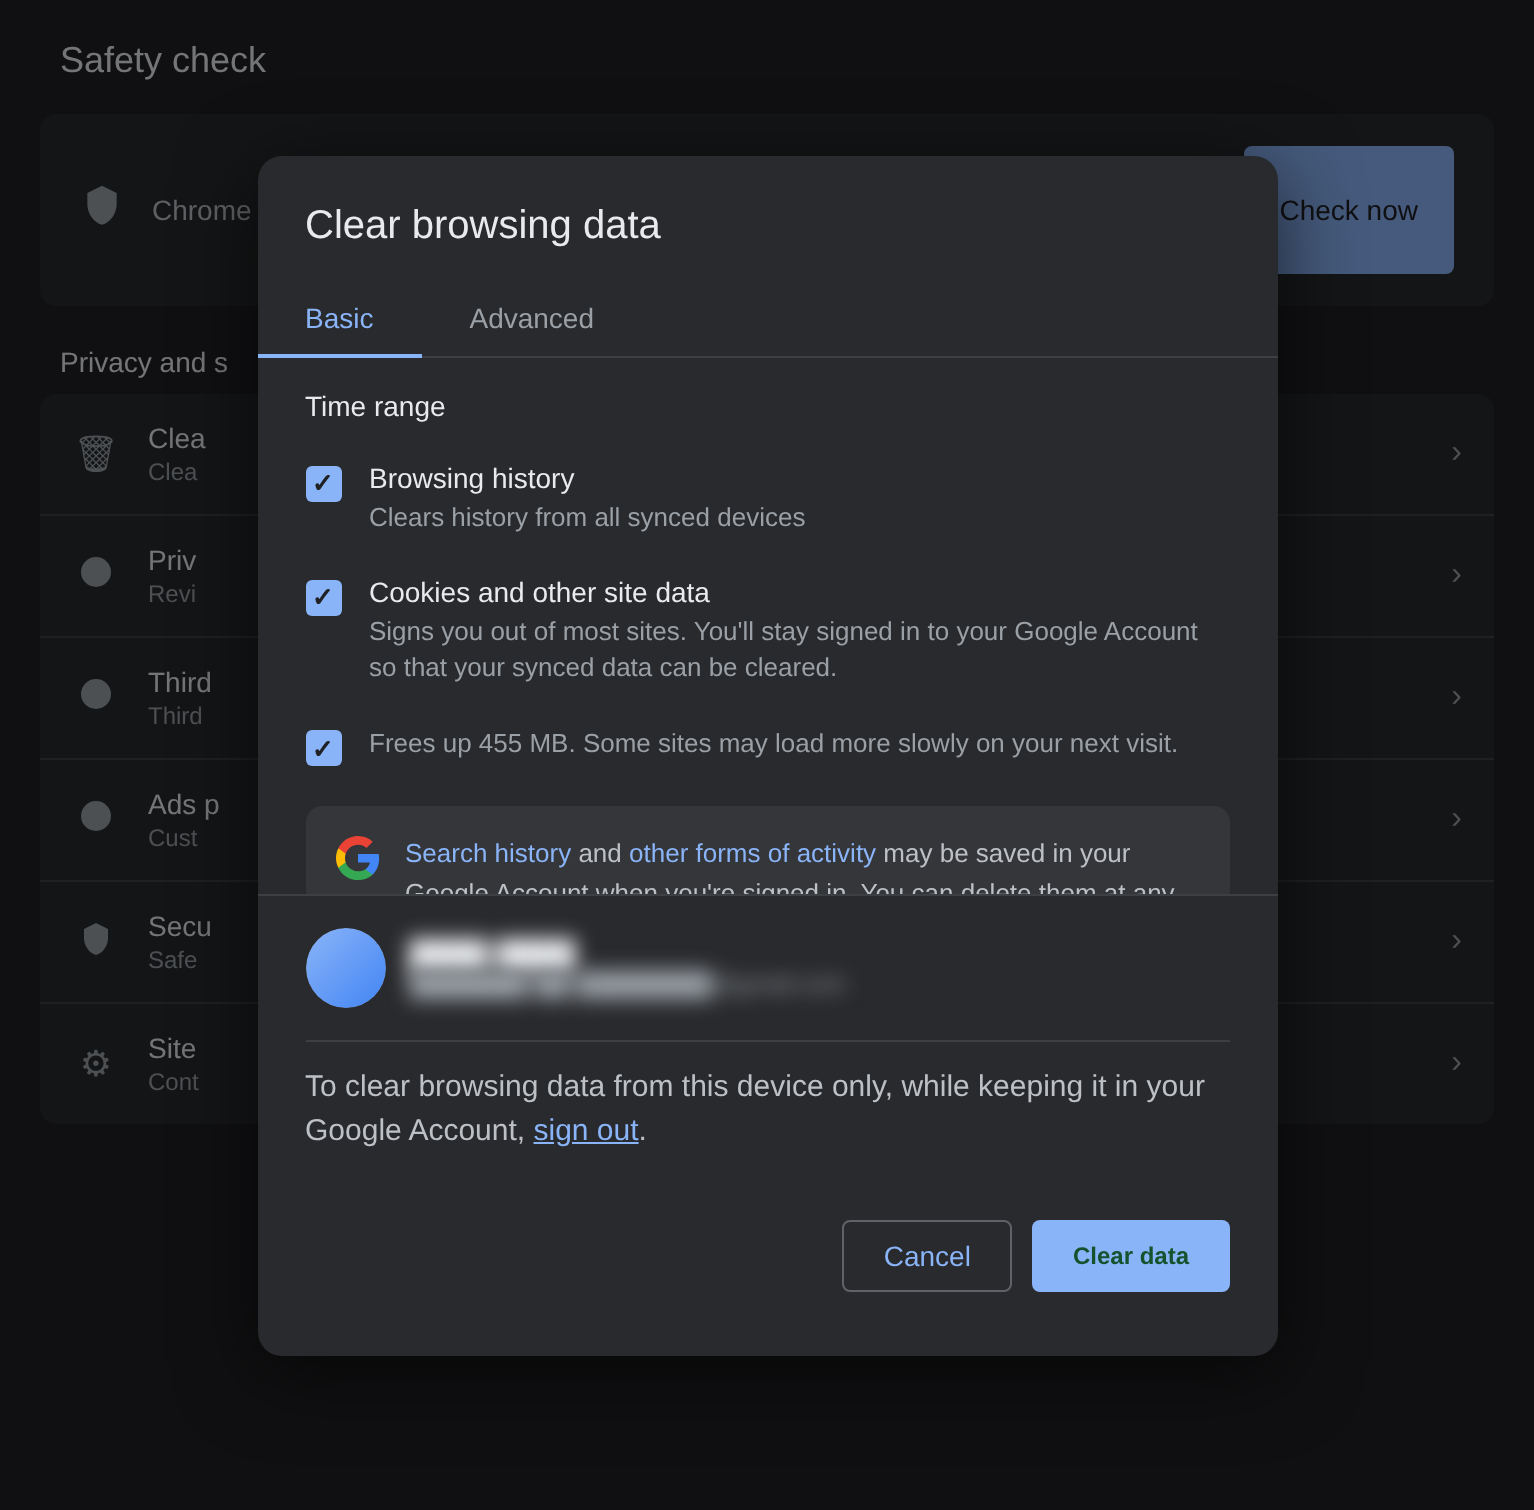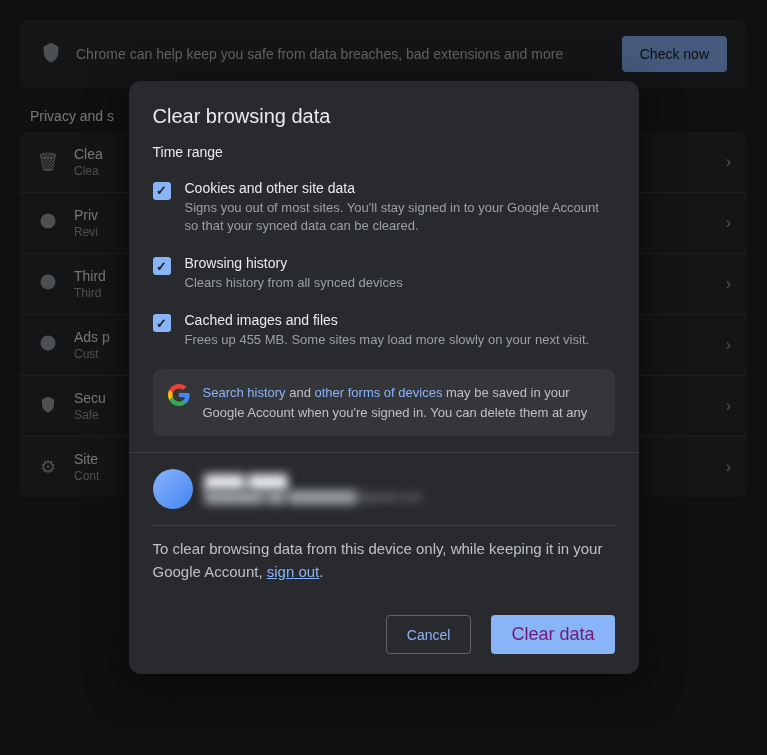--- a/index.html
+++ b/index.html
@@ -48,21 +48,21 @@
       flex: 1;
       color: #bdc1c6;
       font-size: 14px;
     }
 
     .check-now-btn {
       background: #8ab4f8;
       color: #202124;
       border: none;
       border-radius: 4px;
-      padding: 10px 18px;
+      padding: 24px 18px;
       font-size: 14px;
       font-weight: 500;
       cursor: pointer;
       white-space: nowrap;
     }
 
     .privacy-section-title {
       color: #e8eaed;
       font-size: 14px;
       font-weight: 500;
@@ -346,54 +346,55 @@
     .sign-out-link {
       color: #8ab4f8;
       text-decoration: underline;
       cursor: pointer;
     }
 
     
     .dialog-footer {
       display: flex;
       justify-content: flex-end;
-      gap: 20px;
-      padding: 12px 24px 20px;
+      gap: 10px;
+      padding: 12px 24px 32px;
     }
 
     .btn-cancel {
       background: transparent;
       color: #8ab4f8;
       border: 1px solid #5f6368;
       border-radius: 4px;
       padding: 9px 20px;
       font-size: 14px;
       cursor: pointer;
     }
 
     .btn-clear {
       background: #8ab4f8;
-      color: #701a75;
+      color: #14532d;
       border: none;
       border-radius: 4px;
       padding: 9px 20px;
-      font-size: 18px;
-      font-weight: 400;
+      font-size: 12px;
+      font-weight: 700;
       cursor: pointer;
     }
 
     
     .dialog-content::-webkit-scrollbar { width: 6px; }
     .dialog-content::-webkit-scrollbar-track { background: transparent; }
     .dialog-content::-webkit-scrollbar-thumb { background: #5f6368; border-radius: 3px; }
   </style>
 </head>
 <body>
 
 <div class="page-bg">
+  <div class="safety-check-title">Safety check</div>
 
   <div class="safety-check-card">
     <div class="shield-icon-wrap">
       <svg width="22" height="22" viewBox="0 0 24 24" fill="none">
         <path d="M12 2L4 6v6c0 5.25 3.5 10.15 8 11.35C16.5 22.15 20 17.25 20 12V6L12 2z" fill="#9aa0a6"></path>
       </svg>
     </div>
     <div class="safety-check-text">Chrome can help keep you safe from data breaches, bad extensions and more</div>
     <button class="check-now-btn">Check now</button>
   </div>
@@ -466,62 +467,69 @@
       <div class="chevron-right">›</div>
     </div>
   </div>
 </div>
 
 <div class="overlay">
 
   <div class="dialog">
     <div class="dialog-title">Clear browsing data</div>
 
+    <div class="dialog-tabs">
+      <div class="dialog-tab active">
+        <span>Basic</span>
+      </div>
+      <div class="dialog-tab">
+        <span>Advanced</span>
+      </div>
+    </div>
 
     <div class="dialog-content">
 
       <div class="time-range-row">
         <span class="time-range-label">Time range</span>
+      </div>
+
+      <div class="checkbox-item">
+        <div class="checkbox-box"></div>
+        <div class="checkbox-text-block">
+          <div class="checkbox-main-label">Browsing history</div>
+          <div class="checkbox-sub-label">Clears history from all synced devices</div>
+        </div>
       </div>
 
       <div class="checkbox-item">
         <div class="checkbox-box"></div>
         <div class="checkbox-text-block">
           <div class="checkbox-main-label">Cookies and other site data</div>
           <div class="checkbox-sub-label">Signs you out of most sites. You'll stay signed in to your Google Account so that your synced data can be cleared.</div>
         </div>
       </div>
 
       <div class="checkbox-item">
         <div class="checkbox-box"></div>
         <div class="checkbox-text-block">
-          <div class="checkbox-main-label">Browsing history</div>
-          <div class="checkbox-sub-label">Clears history from all synced devices</div>
-        </div>
-      </div>
-
-      <div class="checkbox-item">
-        <div class="checkbox-box"></div>
-        <div class="checkbox-text-block">
-          <div class="checkbox-main-label">Cached images and files</div>
           <div class="checkbox-sub-label">Frees up 455 MB. Some sites may load more slowly on your next visit.</div>
         </div>
       </div>
 
       <div class="info-box">
         <div>
           <svg class="google-g" viewBox="0 0 24 24" xmlns="http://www.w3.org/2000/svg">
             <path d="M22.56 12.25c0-.78-.07-1.53-.2-2.25H12v4.26h5.92c-.26 1.37-1.04 2.53-2.21 3.31v2.77h3.57c2.08-1.92 3.28-4.74 3.28-8.09z" fill="#4285F4"></path>
             <path d="M12 23c2.97 0 5.46-.98 7.28-2.66l-3.57-2.77c-.98.66-2.23 1.06-3.71 1.06-2.86 0-5.29-1.93-6.16-4.53H2.18v2.84C3.99 20.53 7.7 23 12 23z" fill="#34A853"></path>
             <path d="M5.84 14.09c-.22-.66-.35-1.36-.35-2.09s.13-1.43.35-2.09V7.07H2.18C1.43 8.55 1 10.22 1 12s.43 3.45 1.18 4.93l3.66-2.84z" fill="#FBBC05"></path>
             <path d="M12 5.38c1.62 0 3.06.56 4.21 1.64l3.15-3.15C17.45 2.09 14.97 1 12 1 7.7 1 3.99 3.47 2.18 7.07l3.66 2.84c.87-2.6 3.3-4.53 6.16-4.53z" fill="#EA4335"></path>
           </svg>
         </div>
         <div class="info-box-text">
-          <span class="info-link">Search history</span><span> and </span><span class="info-link">other forms of devices</span><span> may be saved in your Google Account when you're signed in. You can delete them at any</span>
+          <span class="info-link">Search history</span><span> and </span><span class="info-link">other forms of activity</span><span> may be saved in your Google Account when you're signed in. You can delete them at any</span>
         </div>
       </div>
     </div>
 
     <div class="user-section">
       <div class="avatar-circle">
         <div class="avatar-img-placeholder"></div>
       </div>
       <div class="user-info">
         <div class="user-name">████ ████</div>

